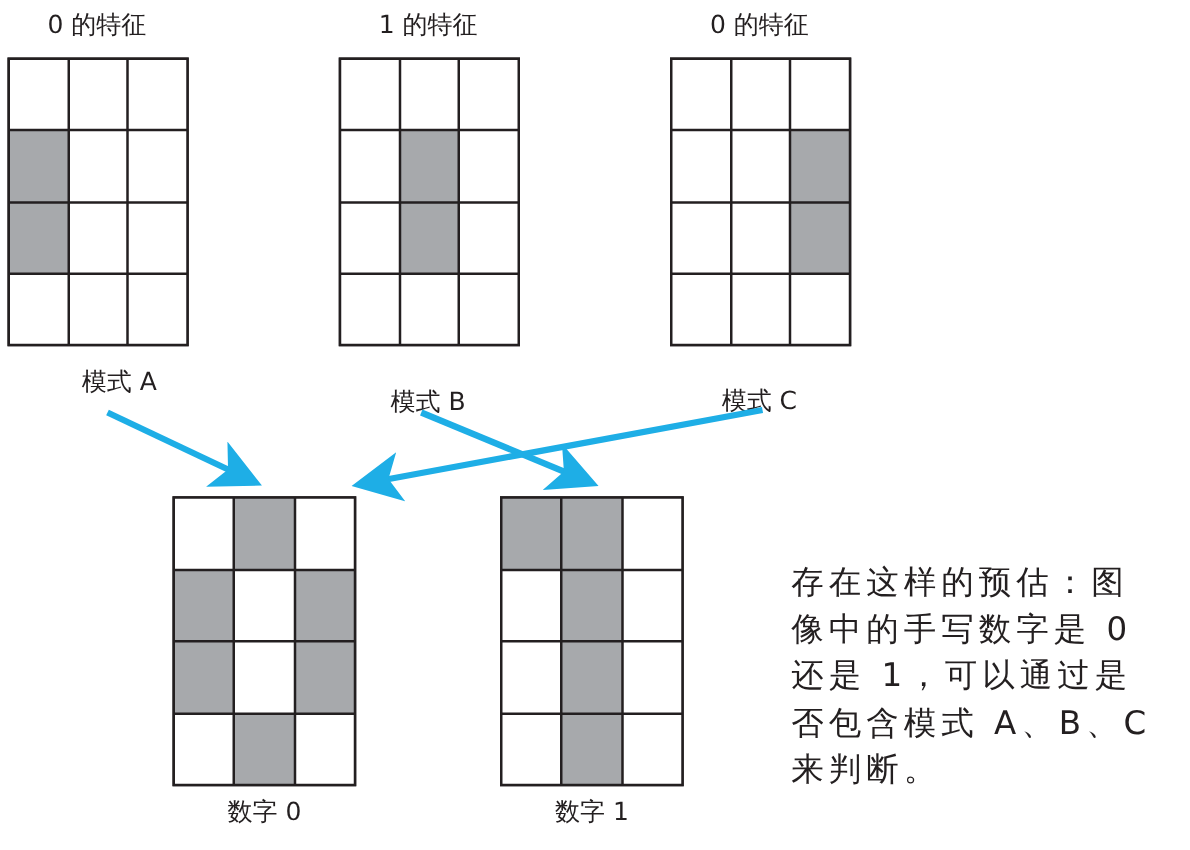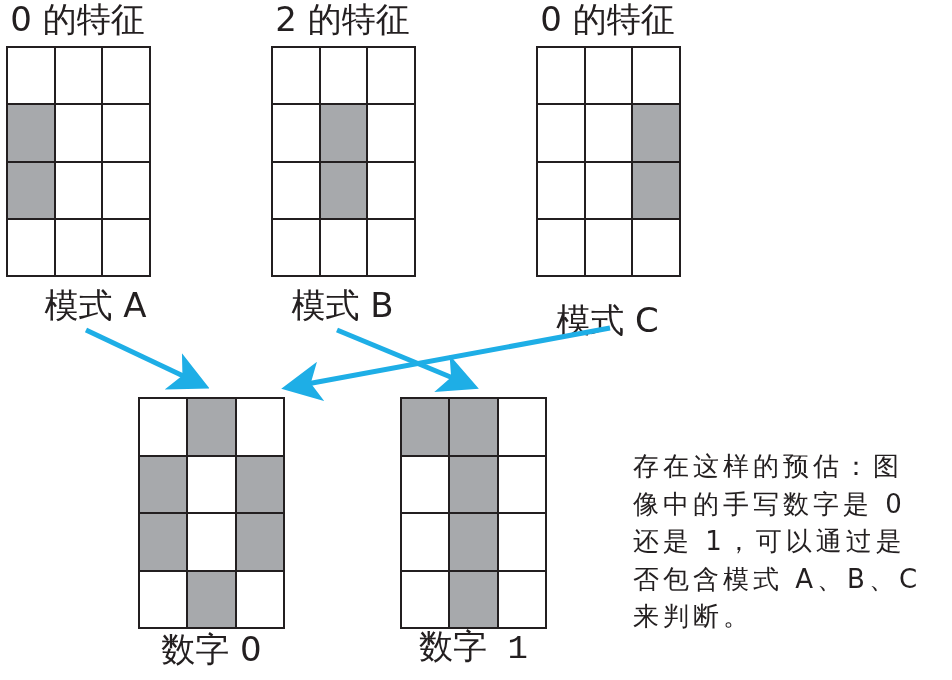--- a/index.html
+++ b/index.html
@@ -1,32 +1,32 @@
 <!DOCTYPE html>
 <html><head>
   <meta charset="utf-8">
   <style>
     html, body { margin: 0; padding: 0; background: #ffffff; }
     body { width: 952px; height: 680px; position: relative; overflow: hidden;
            font-family: "DejaVu Sans", "Liberation Sans", sans-serif; color: #231f20; }
-    .label { position: absolute; font-size: 34px; line-height: 30px; white-space: nowrap; text-align: center; }
+    .label { position: absolute; font-size: 20px; line-height: 30px; white-space: nowrap; text-align: center; }
     .grid { position: absolute; display: grid; grid-template-columns: repeat(3, 1fr); grid-template-rows: repeat(4, 1fr);
             border: 2px solid #231f20; box-sizing: border-box; background: #231f20; gap: 2px; }
     .cell { background: #ffffff; }
     .cell.on { background: #a7a9ac; }
     .arrows { position: absolute; left: 0; top: 0; width: 952px; height: 680px; pointer-events: none; }
     .desc { position: absolute; left: 633px; top: 448px; width: 330px; font-size: 26px; line-height: 37.5px;
             letter-spacing: 4px; white-space: nowrap; }
     .desc div { height: 37.5px; }
   </style>
 </head>
 <body>
 
 <div class="label" style="left:6px; top:4px; width:143px;">0 的特征</div>
-<div class="label" style="left:271px; top:4px; width:143px;">2 的特征</div>
+<div class="label" style="left:271px; top:4px; width:143px;">1 的特征</div>
 <div class="label" style="left:536px; top:4px; width:143px;">0 的特征</div>
 
 <div class="grid" style="left:6px; top:46px; width:145px; height:231px;">
     <div class="cell"></div>
     <div class="cell"></div>
     <div class="cell"></div>
     <div class="cell on"></div>
     <div class="cell"></div>
     <div class="cell"></div>
     <div class="cell on"></div>
@@ -59,21 +59,21 @@
     <div class="cell on"></div>
     <div class="cell"></div>
     <div class="cell"></div>
     <div class="cell on"></div>
     <div class="cell"></div>
     <div class="cell"></div>
     <div class="cell"></div>
   </div>
 
 <div class="label" style="left:24px; top:290px; width:143px;">模式 A</div>
-<div class="label" style="left:271px; top:290px; width:143px;">模式 B</div>
+<div class="label" style="left:271px; top:306px; width:143px;">模式 B</div>
 <div class="label" style="left:536px; top:290px; width:143px;margin-top:15px;">模式 C</div>
 
 <svg class="arrows" viewBox="0 0 952 680">
   <defs>
     <marker id="ah" markerWidth="8" markerHeight="8" refX="5" refY="4" orient="auto" markerUnits="strokeWidth">
       <path d="M0,0 L8,4 L0,8 L2,4 Z" fill="#1eaee6"></path>
     </marker>
   </defs>
   <line x1="86" y1="330" x2="196" y2="382" stroke="#1eaee6" stroke-width="5" marker-end="url(#ah)"></line>
   <line x1="337" y1="330" x2="465" y2="383" stroke="#1eaee6" stroke-width="5" marker-end="url(#ah)"></line>
@@ -103,21 +103,21 @@
     <div class="cell"></div>
     <div class="cell"></div>
     <div class="cell on"></div>
     <div class="cell"></div>
     <div class="cell"></div>
     <div class="cell on"></div>
     <div class="cell"></div>
   </div>
 
 <div class="label" style="left:138px; top:634px; width:147px;">数字 0</div>
-<div class="label" style="left:400px; top:634px; width:147px;font-family:Liberation Mono, monospace;">数字 1</div>
+<div class="label" style="left:400px; top:634px; width:147px;">数字 1</div>
 
 <div class="desc">
   <div>存在这样的预估：图</div>
   <div>像中的手写数字是 0</div>
   <div>还是 1，可以通过是</div>
   <div>否包含模式 A、B、C</div>
   <div>来判断。</div>
 </div>
 
 </body></html>

